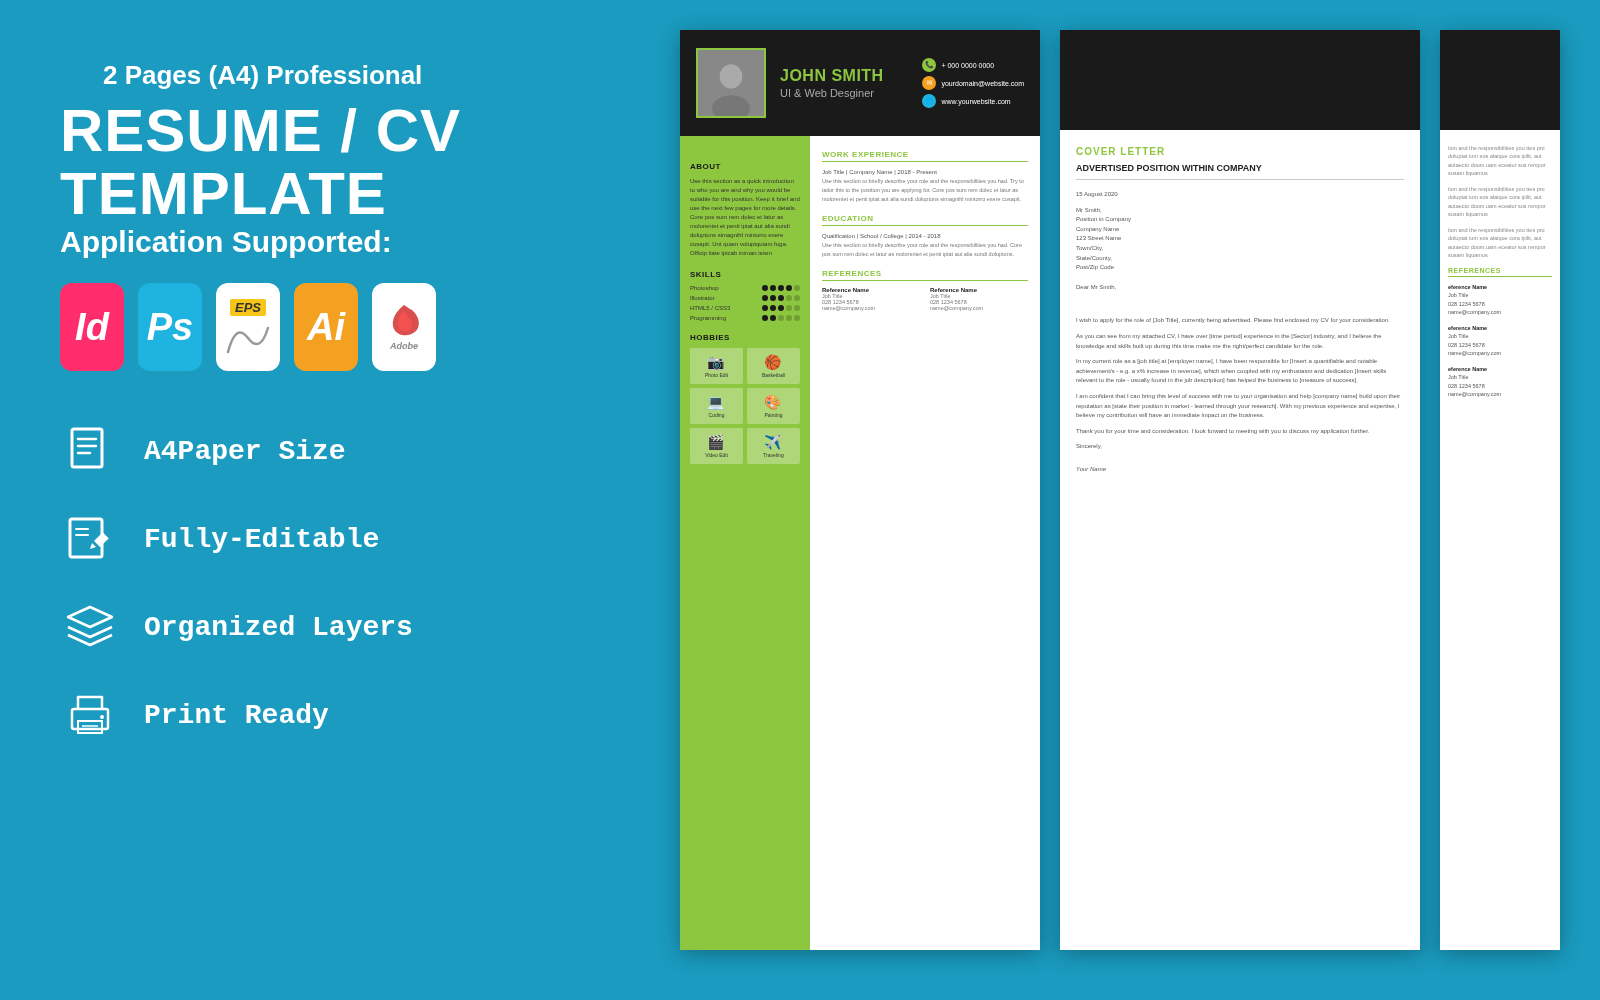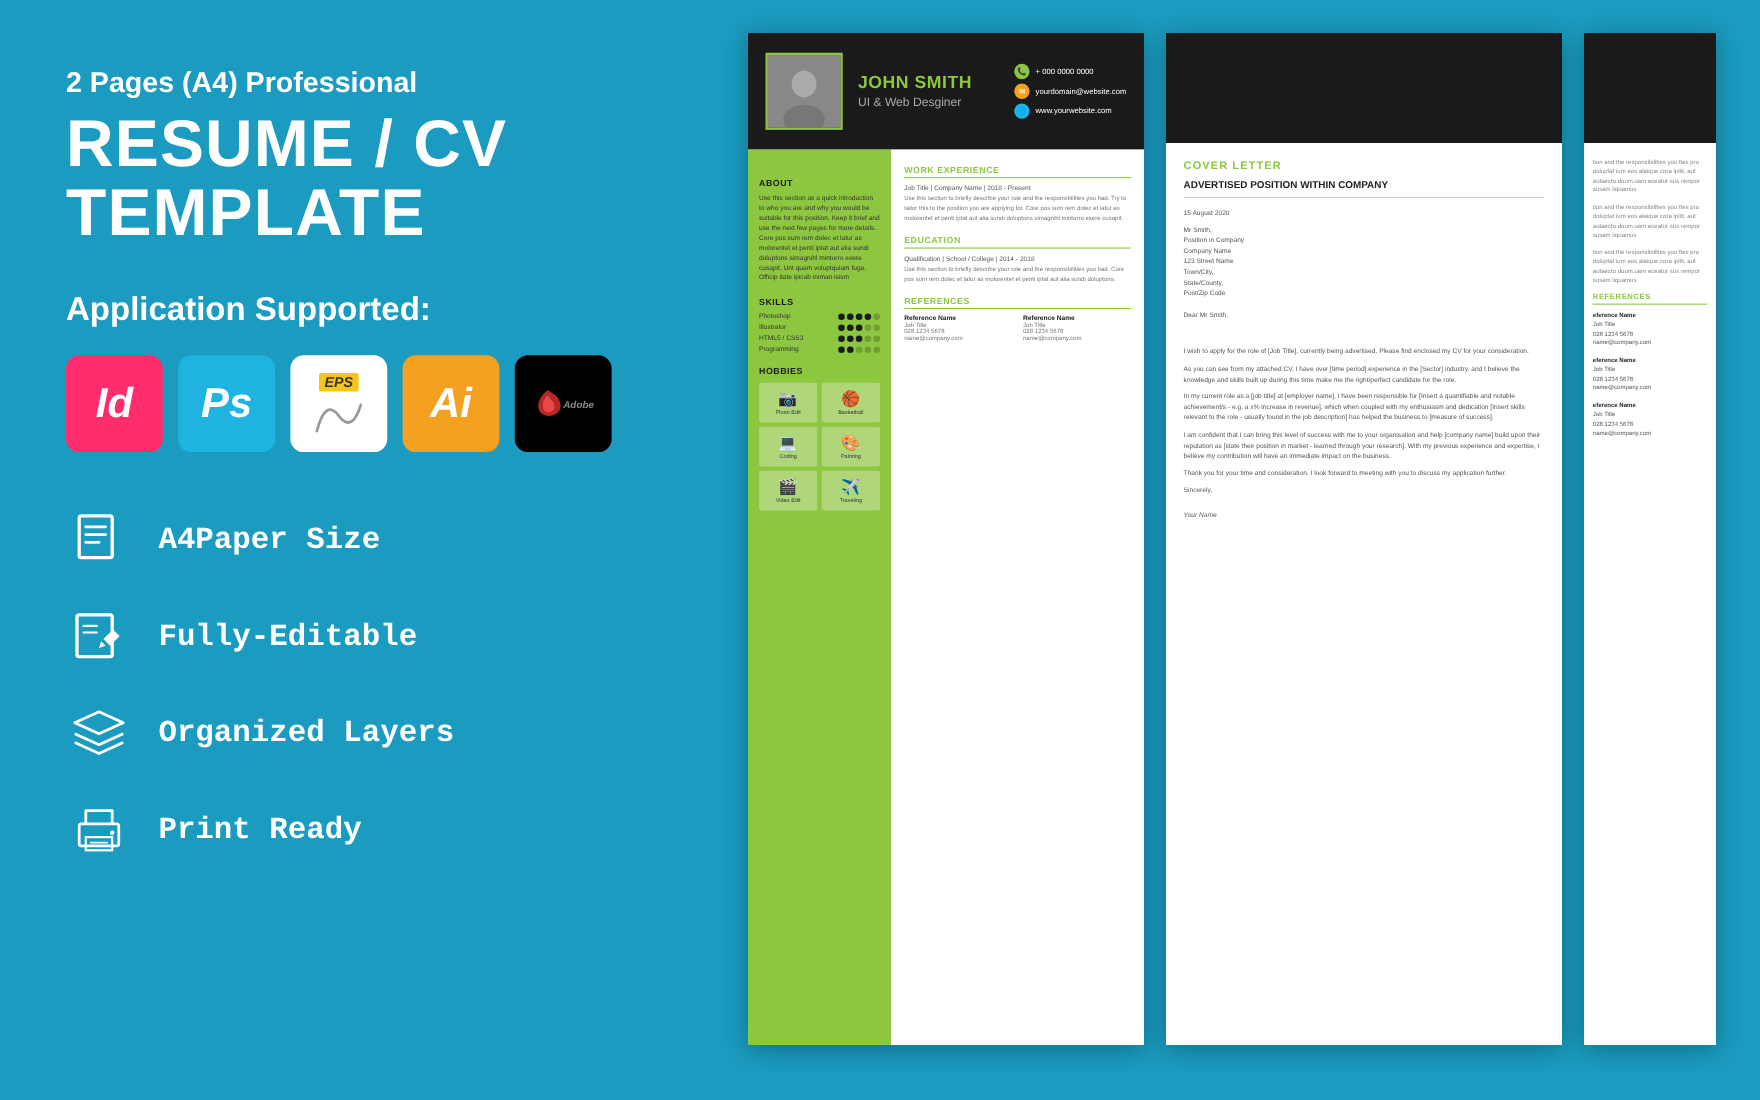--- a/index.html
+++ b/index.html
@@ -20,48 +20,48 @@
       display: flex;
       flex-direction: column;
       justify-content: flex-start;
     }
 
     .subtitle {
       color: #ffffff;
       font-size: 26px;
       font-weight: 700;
       margin-bottom: 8px;
+      margin-left: 43px;
     }
 
     .main-title {
       color: #ffffff;
       font-size: 60px;
       font-weight: 900;
       text-transform: uppercase;
       line-height: 1.05;
-      margin-bottom: 40px;
       letter-spacing: 1px;
     }
 
     .app-supported-label {
       color: #ffffff;
       font-size: 30px;
       font-weight: 700;
       margin-bottom: 24px;
     }
 
     .app-icons {
       display: flex;
       gap: 14px;
       margin-bottom: 50px;
       align-items: center;
     }
 
     .app-icon {
-      width: 88px;
+      width: 64px;
       height: 88px;
       border-radius: 12px;
       display: flex;
       align-items: center;
       justify-content: center;
       font-size: 36px;
       font-weight: 900;
       font-style: italic;
       color: white;
       position: relative;
@@ -451,21 +451,21 @@
       <span class="eps-label">EPS</span>
       <svg width="48" height="38" viewBox="0 0 48 38">
         <path d="M4 34 Q12 4 24 20 Q36 36 44 10" stroke="#999" stroke-width="2.5" fill="none" stroke-linecap="round"></path>
       </svg>
     </div>
 
     <div class="app-icon illustrator">
       <span style="font-size:38px;font-weight:900;font-style:italic;">Ai</span>
     </div>
 
-    <div class="app-icon pdf" style="background:#000000; flex-direction:row; padding:16px;">
+    <div class="app-icon pdf" style="background:#ffffff; flex-direction:column; padding:0;">
       <svg width="36" height="36" viewBox="0 0 36 36">
         <path d="M18 2 C10 8 4 18 8 26 C12 34 24 34 30 28 C36 22 32 10 24 6 Z" fill="#d32f2f" opacity="0.85"></path>
         <path d="M18 8 C13 12 10 20 14 26 C16 29 21 29 24 26 C27 23 26 17 22 14 Z" fill="#ff5252" opacity="0.7"></path>
       </svg>
       <span style="font-size:9px;color:#888;font-weight:700;margin-top:2px;">Adobe</span>
     </div>
   </div>
 
   <div class="features-list">
 

